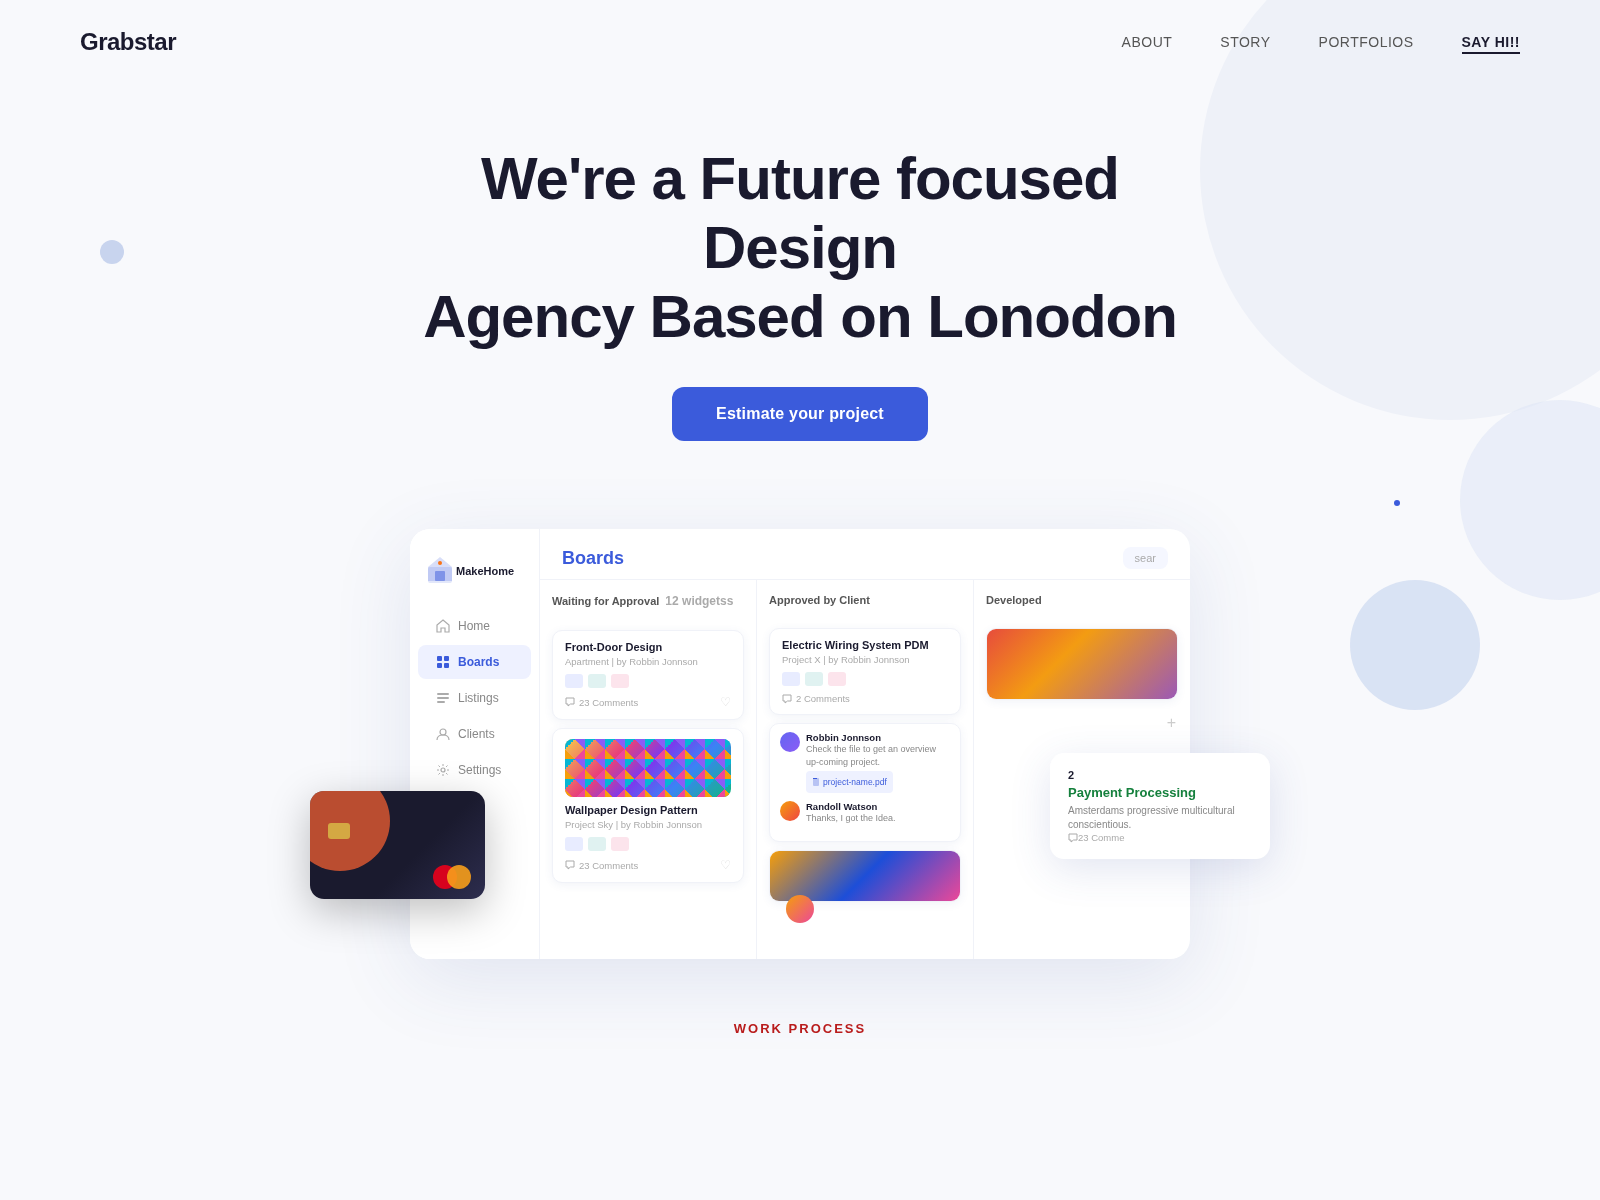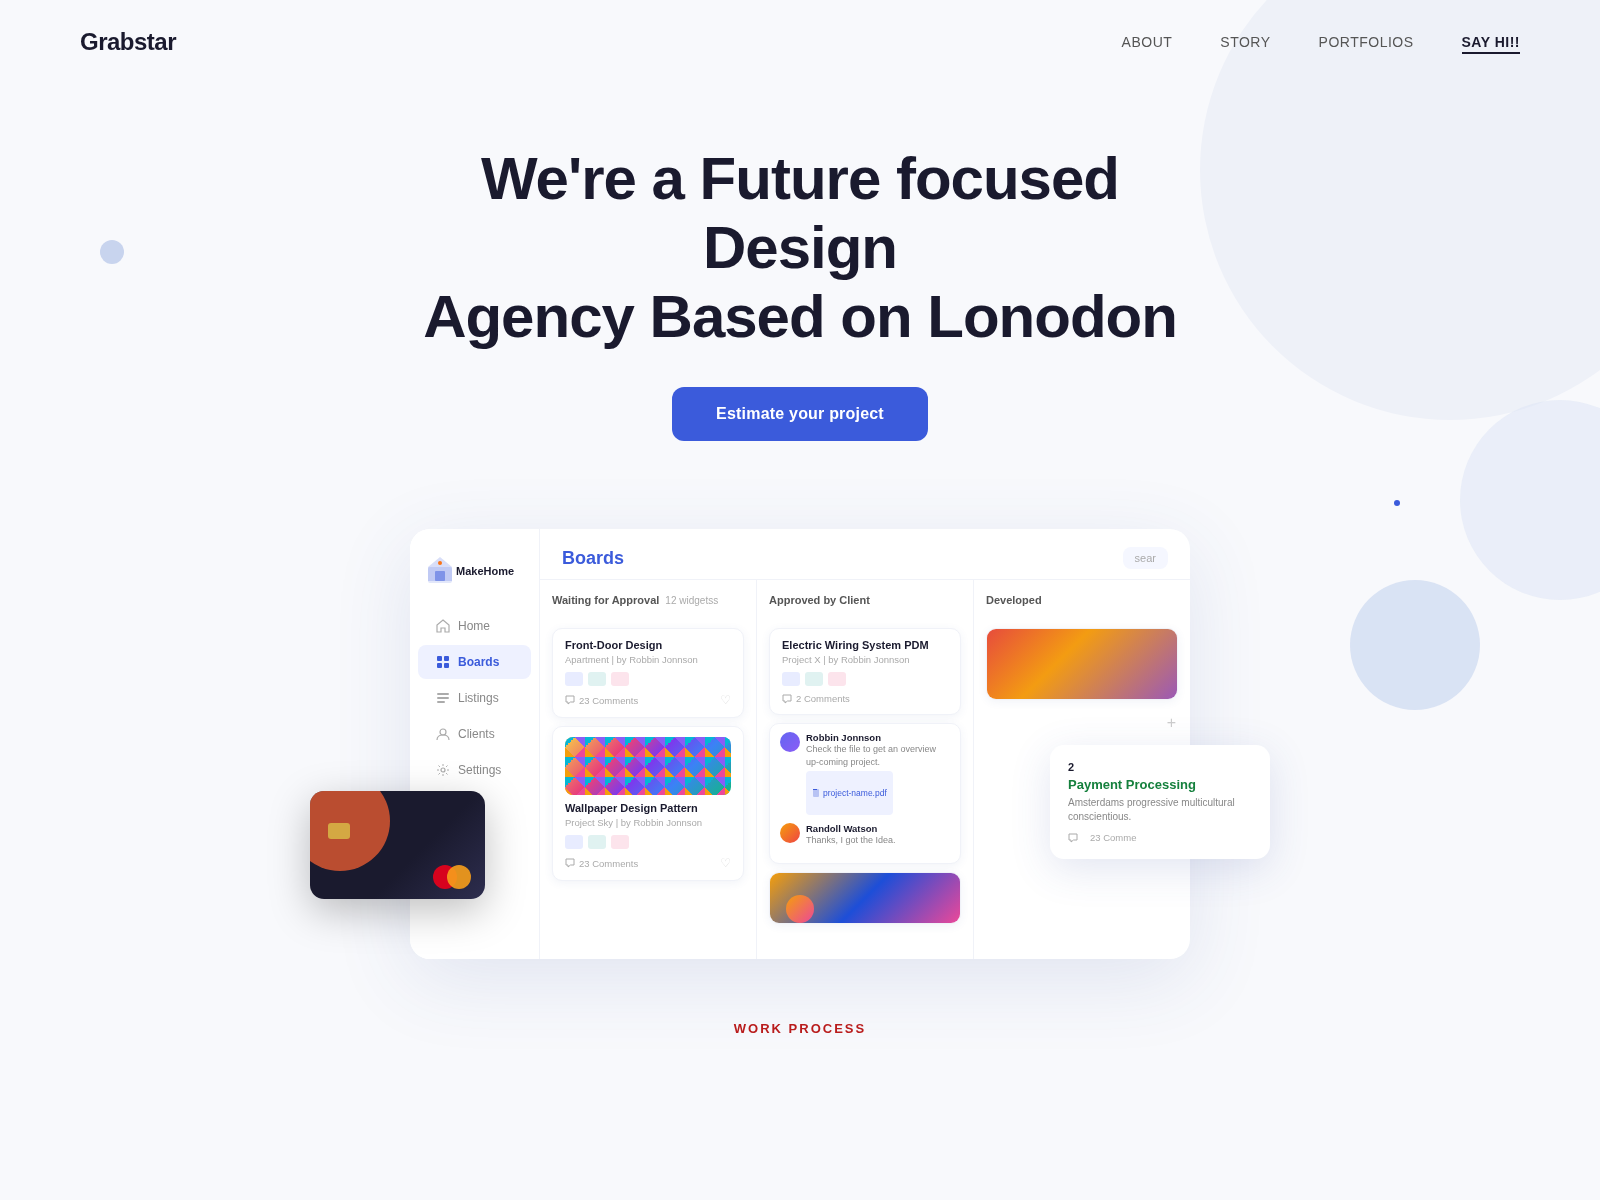--- a/index.html
+++ b/index.html
@@ -288,23 +288,23 @@
     .col-header {
       font-size: 11px;
       font-weight: 600;
       color: #555;
       margin-bottom: 22px;
       display: flex;
       align-items: center;
       gap: 6px;
     }
     .col-count {
-      font-size: 10px;
+      font-size: 12px;
       color: #aaa;
-      font-weight: 400;
+      font-weight: 700;
     }
 
     
     .kanban-card {
       background: #fff;
       border-radius: 10px;
       padding: 10px 12px;
       margin-bottom: 8px;
       box-shadow: 0 2px 10px rgba(60,80,160,0.07);
       border: 1px solid #f0f2f8;
@@ -395,21 +395,21 @@
       font-size: 9px;
       color: #888;
       line-height: 1.4;
     }
     .chat-file {
       display: inline-flex;
       align-items: center;
       gap: 3px;
       background: #eef1ff;
       border-radius: 4px;
-      padding: 17px 6px;
+      padding: 6px 6px;
       font-size: 8.5px;
       color: #3b5bdb;
       margin-top: 3px;
     }
 
     
     .dev-card-img {
       height: 70px;
       border-radius: 8px;
       background: linear-gradient(135deg, #e74c3c, #f39c12, #9b59b6);
@@ -438,26 +438,25 @@
     .popup-title {
       font-size: 13px;
       font-weight: 700;
       color: #15803d;
       margin-bottom: 4px;
     }
     .popup-desc {
       font-size: 10px;
       color: #888;
       line-height: 1.4;
-      margin-bottom: 8px;
     }
     .popup-footer {
       display: flex;
       align-items: center;
-      gap: 12px;
+      gap: 0;
       font-size: 9.5px;
       color: #aaa;
     }
 
     
     .work-process {
       text-align: center;
       padding: 60px 40px 20px;
       position: relative;
       z-index: 5;

